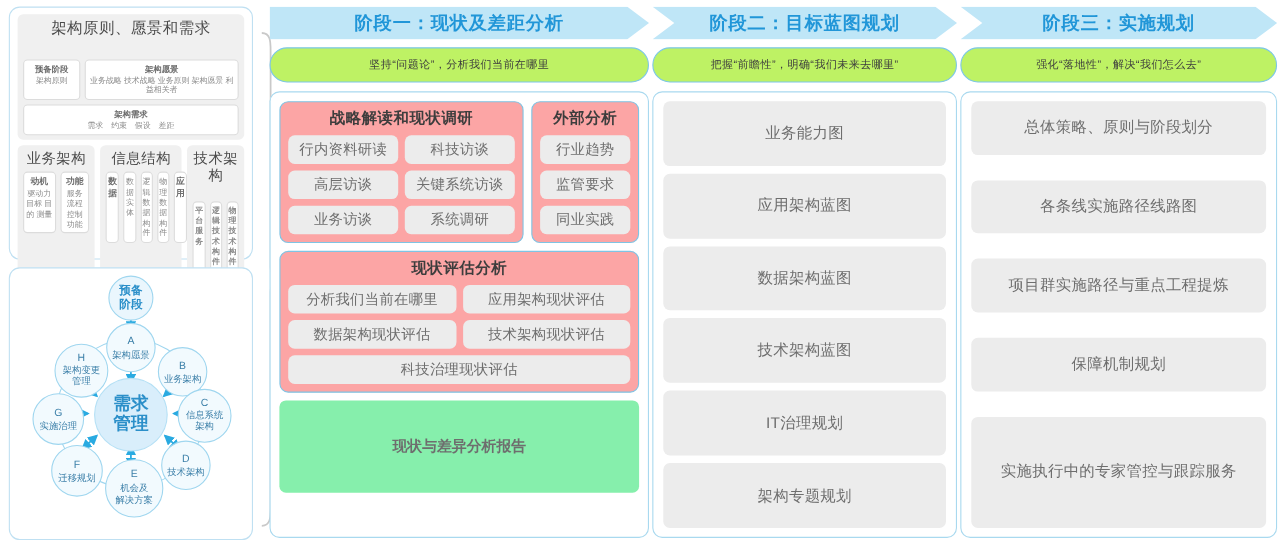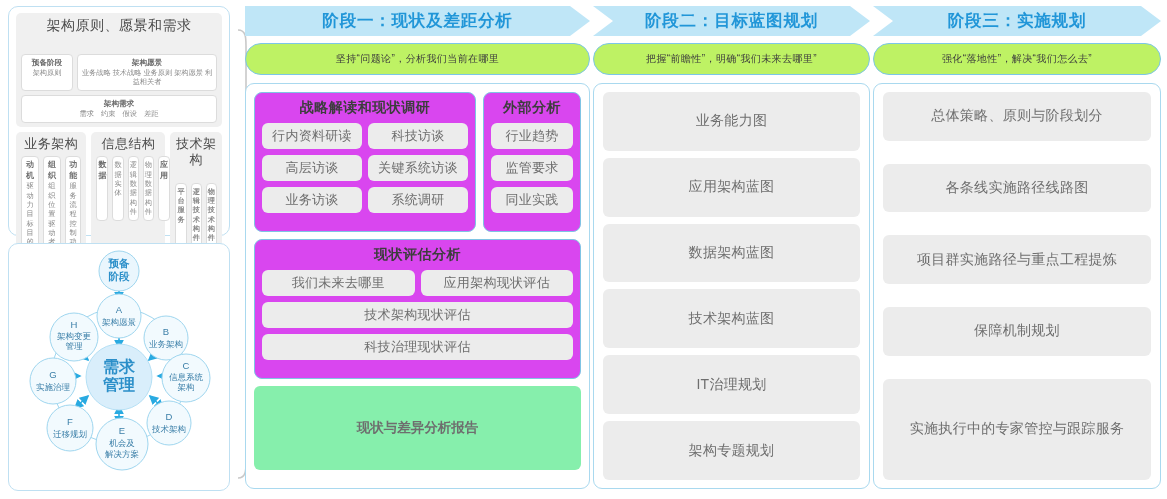--- a/index.html
+++ b/index.html
@@ -111,21 +111,21 @@
     background: #fff; padding: 8px 9px;
   }
   .ph1 .phase-body { height: 406px; padding: 8px 8px; }
   .ph2 .phase-body { height: 406px; display: flex; flex-direction: column; gap: 7px; }
   .ph3 .phase-body { height: 406px; display: flex; flex-direction: column; gap: 23px; }
 
   
   .p1-top { display: flex; gap: 7px; }
   .card {
     border: 1.2px solid #7fc4e4; border-radius: 8px;
-    background: #d946ef; padding: 6px 7px 18px;
+    background: #fca5a5; padding: 6px 7px 7px;
   }
   .card-title {
     text-align: center; font-weight: bold; color: #3d3d3d;
     font-size: 14px; margin-bottom: 6px; letter-spacing: .5px;
   }
   .pill {
     background: #ececec; border-radius: 6px;
     display: flex; align-items: center; justify-content: center;
     color: #6e6e6e; font-size: 13px; height: 26px;
     letter-spacing: .3px;
@@ -177,24 +177,20 @@
       </div>
 
       <div class="cols3">
 
         <div class="col-sec" style="width:84px;">
           <div class="grp-title">业务架构</div>
           <div class="inner-col">
             <div class="cell-sm">
               <b style="display:block;font-size:8px;color:#6d6d6d;">动机</b>
               <span>驱动力 目标 目的 测量</span>
-            </div>
-            <div class="cell-sm">
-              <b style="display:block;font-size:8px;color:#6d6d6d;">组织</b>
-              <span>组织 位置 驱动者 角色</span>
             </div>
             <div class="cell-sm">
               <b style="display:block;font-size:8px;color:#6d6d6d;text-align:center;">功能</b>
               <span>服务 流程 控制 功能</span>
             </div>
           </div>
         </div>
 
         <div class="col-sec" style="width:74px;">
           <div class="grp-title">信息结构</div>
@@ -358,24 +354,25 @@
           </div>
           <div class="pill-row">
             <div class="pill">同业实践</div>
           </div>
         </div>
       </div>
 
       <div class="card p1-eval">
         <div class="card-title">现状评估分析</div>
         <div class="pill-row">
-          <div class="pill">我们未来去哪里</div>
+          <div class="pill">分析我们当前在哪里</div>
           <div class="pill">应用架构现状评估</div>
         </div>
         <div class="pill-row">
+          <div class="pill">数据架构现状评估</div>
           <div class="pill">技术架构现状评估</div>
         </div>
         <div class="pill-row">
           <div class="pill">科技治理现状评估</div>
         </div>
       </div>
 
       <div class="p1-report">现状与差异分析报告</div>
     </div>
   </div>

